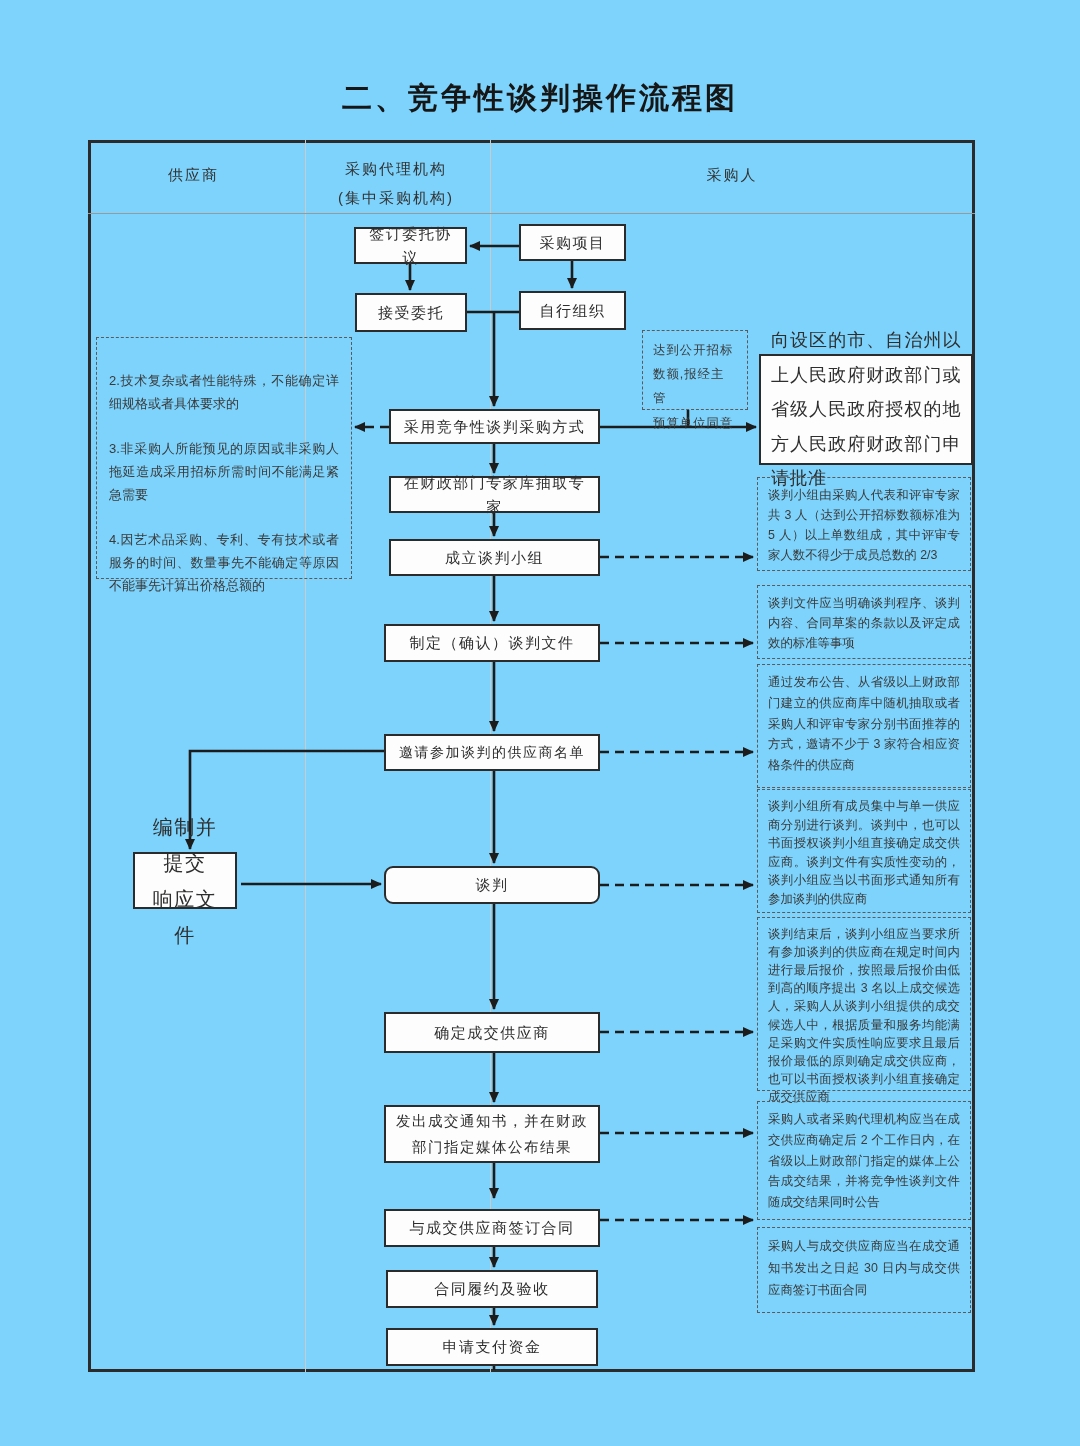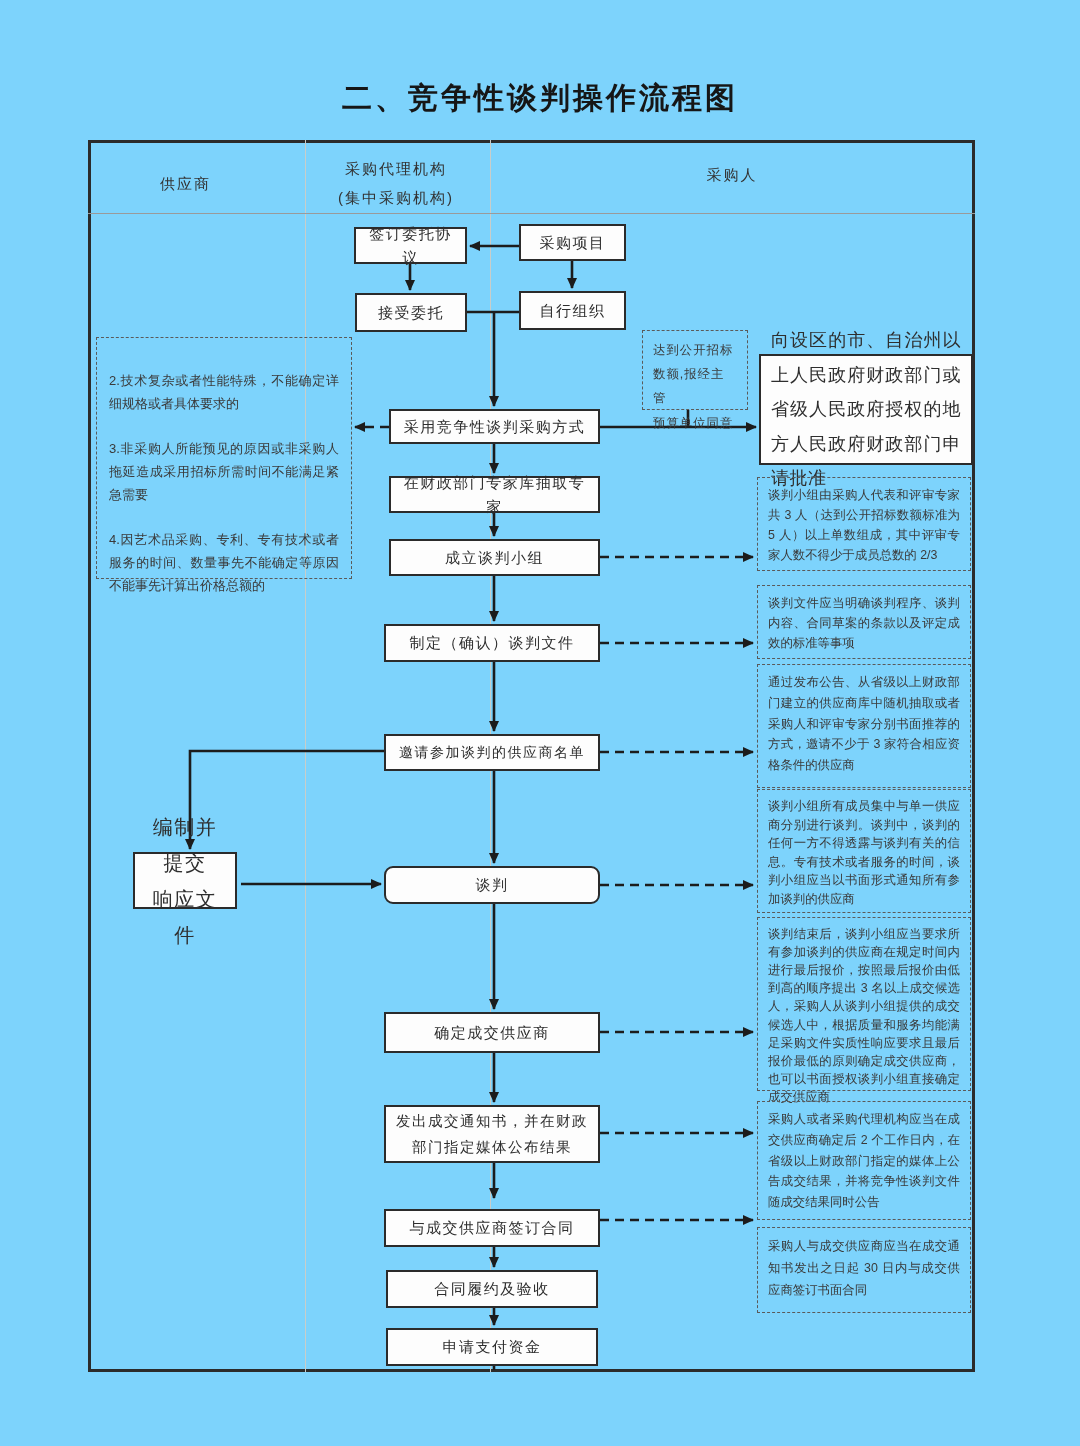--- a/index.html
+++ b/index.html
@@ -28,21 +28,21 @@
 
 <div class="canvas">
 
   <div class="title">二、竞争性谈判操作流程图</div>
 
   <div class="frame"></div>
   <div class="vdiv" style="left:305px;"></div>
   <div class="vdiv" style="left:490px;"></div>
   <div class="hline"></div>
 
-  <div class="lane-label" style="left:108px;top:166px;width:155px;margin-top:9px;">供应商</div>
+  <div class="lane-label" style="left:116px;top:166px;width:155px;">供应商</div>
   <div class="lane-label" style="left:310px;top:155px;width:172px;line-height:1.9;"><span>采购代理机构</span><br><span>(集中采购机构)</span></div>
   <div class="lane-label" style="left:632px;top:166px;width:200px;">采购人</div>
 
   <svg class="connectors" viewBox="0 0 1080 1446" xmlns="http://www.w3.org/2000/svg">
     <defs>
       <marker id="ah" markerUnits="userSpaceOnUse" markerWidth="12" markerHeight="11" refX="10" refY="5" orient="auto">
         <path d="M0,0 L11,5 L0,10 Z" fill="#1c1c1c"></path>
       </marker>
     </defs>
 
@@ -100,18 +100,18 @@
     <div class="cond-item">2.技术复杂或者性能特殊，不能确定详细规格或者具体要求的</div>
     <div class="cond-item">3.非采购人所能预见的原因或非采购人拖延造成采用招标所需时间不能满足紧急需要</div>
     <div class="cond-item">4.因艺术品采购、专利、专有技术或者服务的时间、数量事先不能确定等原因不能事先计算出价格总额的</div>
   </div>
   <div class="ann" style="left:642px;top:330px;width:106px;height:80px;line-height:1.95;letter-spacing:1px;text-align:left;">达到公开招标
 数额,报经主管
 预算单位同意</div>
   <div class="ann" style="left:757px;top:477px;width:214px;height:94px;line-height:1.62;">谈判小组由采购人代表和评审专家共 3 人（达到公开招标数额标准为 5 人）以上单数组成，其中评审专家人数不得少于成员总数的 2/3</div>
   <div class="ann" style="left:757px;top:585px;width:214px;height:74px;line-height:1.62;">谈判文件应当明确谈判程序、谈判内容、合同草案的条款以及评定成效的标准等事项</div>
   <div class="ann" style="left:757px;top:664px;width:214px;height:124px;line-height:1.68;">通过发布公告、从省级以上财政部门建立的供应商库中随机抽取或者采购人和评审专家分别书面推荐的方式，邀请不少于 3 家符合相应资格条件的供应商</div>
-  <div class="ann" style="left:757px;top:789px;width:214px;height:124px;">谈判小组所有成员集中与单一供应商分别进行谈判。谈判中，谈判的任何一方不得透露与谈判有关的信息。专有技术或者服务的时间，谈判小组应当以书面形式通知所有参加谈判的供应商</div>
+  <div class="ann" style="left:757px;top:789px;width:214px;height:124px;">谈判小组所有成员集中与单一供应商分别进行谈判。谈判中，也可以书面授权谈判小组直接确定成交供应商。谈判文件有实质性变动的，谈判小组应当以书面形式通知所有参加谈判的供应商</div>
   <div class="ann" style="left:757px;top:917px;width:214px;height:174px;line-height:1.46;">谈判结束后，谈判小组应当要求所有参加谈判的供应商在规定时间内进行最后报价，按照最后报价由低到高的顺序提出 3 名以上成交候选人，采购人从谈判小组提供的成交候选人中，根据质量和服务均能满足采购文件实质性响应要求且最后报价最低的原则确定成交供应商，也可以书面授权谈判小组直接确定成交供应商</div>
   <div class="ann" style="left:757px;top:1101px;width:214px;height:119px;line-height:1.68;">采购人或者采购代理机构应当在成交供应商确定后 2 个工作日内，在省级以上财政部门指定的媒体上公告成交结果，并将竞争性谈判文件随成交结果同时公告</div>
   <div class="ann" style="left:757px;top:1227px;width:214px;height:86px;line-height:1.78;">采购人与成交供应商应当在成交通知书发出之日起 30 日内与成交供应商签订书面合同</div>
 
 </div>
 
 </body></html>

